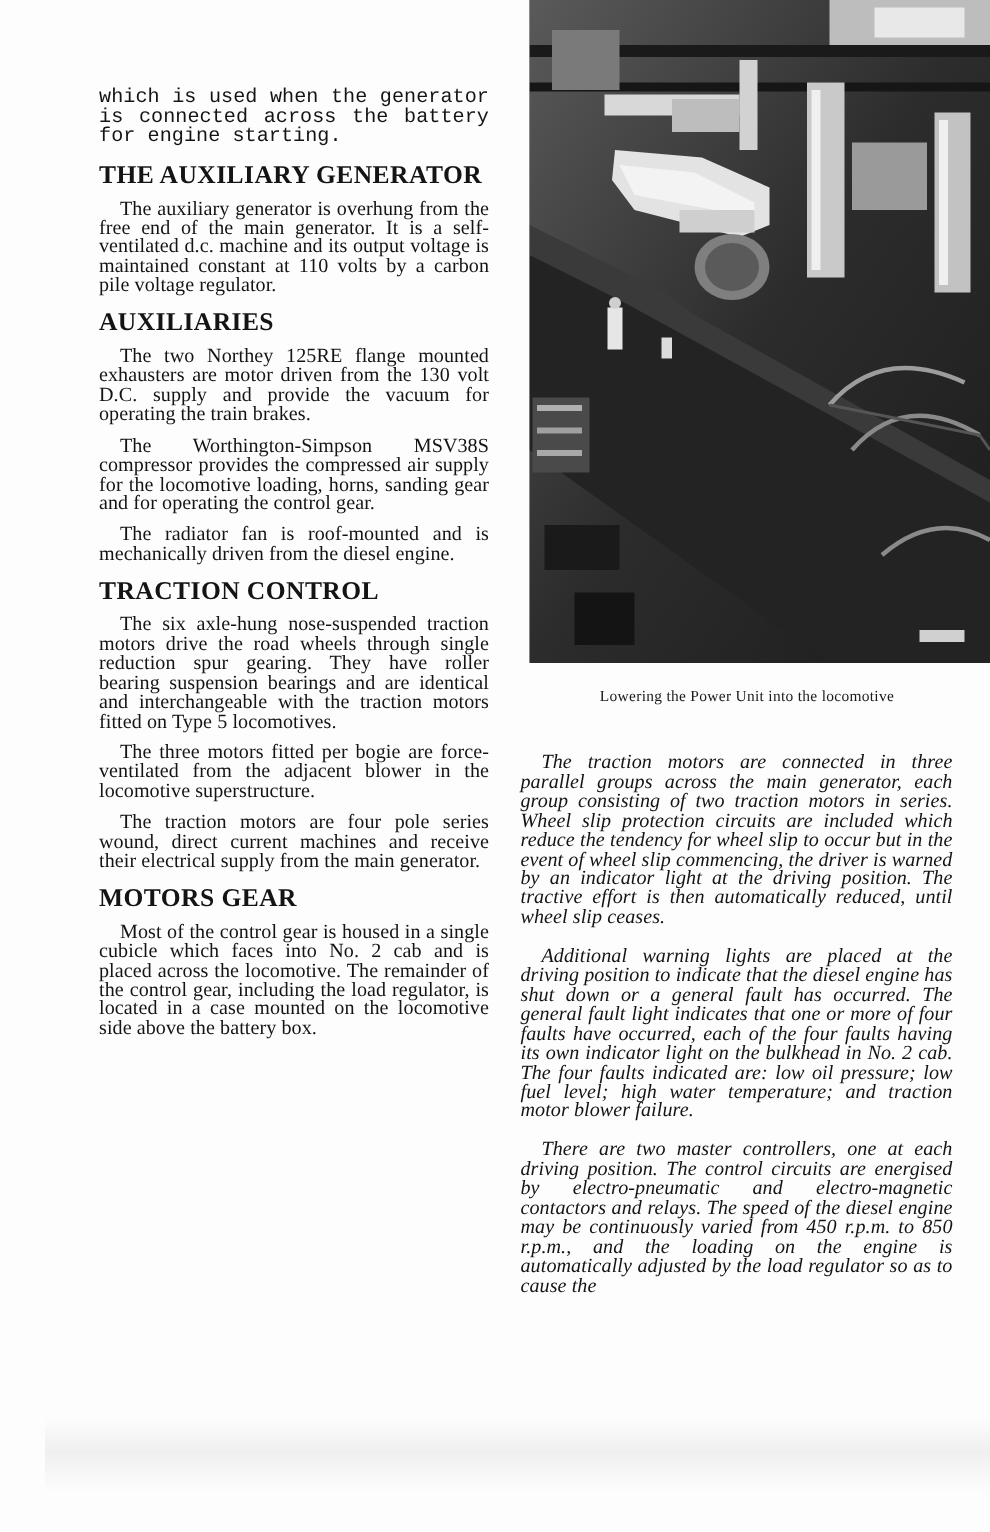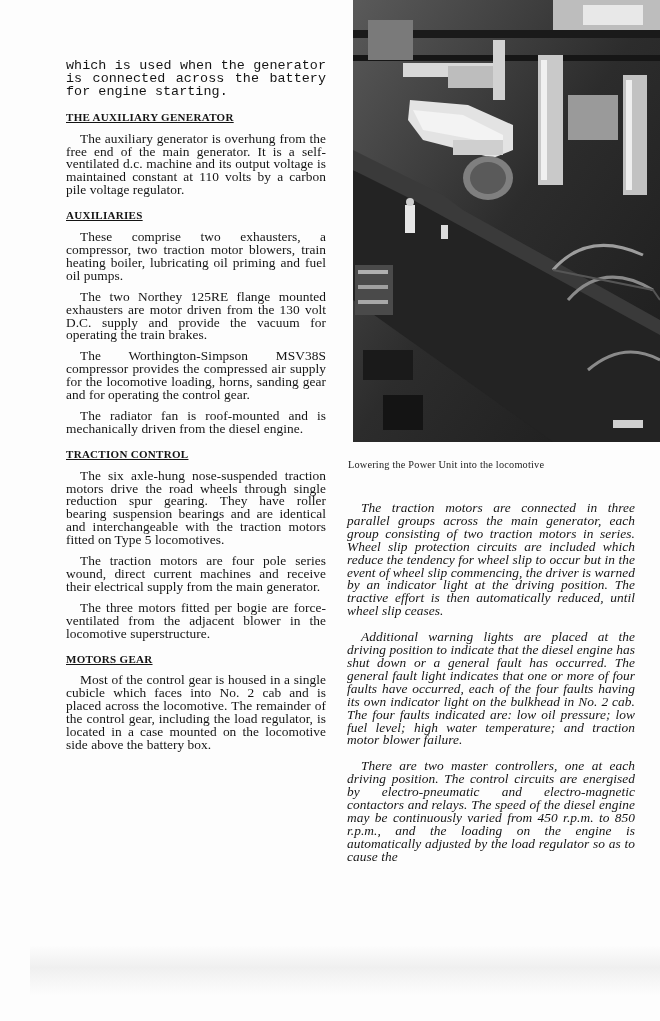--- a/index.html
+++ b/index.html
@@ -15,57 +15,55 @@
       line-height: 12.9px;
       text-align: justify;
       letter-spacing: 0.05px;
     }
     .col-left { left: 66px; top: 60px; width: 260px; }
     .col-right { left: 347px; top: 502px; width: 288px; }
     .col p { margin: 0 0 8px 0; text-indent: 14px; }
     .col p.cont { text-indent: 0; font-family: Liberation Mono, monospace; }
     .col h2 {
       margin: 12px 0 9px 0;
-      font-size: 11px; font-weight: bold; letter-spacing: 0.3px;
+      font-size: 17px; font-weight: bold; letter-spacing: 0.3px;
       text-indent: 0;
-      text-decoration: underline;
     }
     .col-right p { margin-bottom: 13px; font-style: italic; }
 
     .photo {
       position: absolute; left: 353px; top: 0; width: 307px; height: 442px;
       background: #2a2a2a; overflow: hidden;
     }
     .photo svg { display: block; }
     .caption {
       position: absolute; left: 348px; top: 459px; width: 300px;
-      font-size: 10.3px; letter-spacing: 0.2px; color: #1a1a1a;
+      font-size: 10.3px; letter-spacing: 0.2px; color: #1a1a1a; text-align: center;
     }
     .shadow {
       position: absolute; left: 30px; top: 945px; width: 630px; height: 50px;
       background: linear-gradient(#fdfdfd, #ececec 45%, #fdfdfd);
       opacity: 0.8;
     }
   </style>
 </head>
 <body>
 
 <div class="col col-left">
   <p class="cont">which is used when the generator is connected across the battery for engine starting.</p>
   <h2>THE AUXILIARY GENERATOR</h2>
   <p>The auxiliary generator is overhung from the free end of the main generator. It is a self-ventilated d.c. machine and its output voltage is maintained constant at 110 volts by a carbon pile voltage regulator.</p>
   <h2>AUXILIARIES</h2>
-  <p>These comprise two exhausters, a compressor, two traction motor blowers, train heating boiler, lubricating oil priming and fuel oil pumps.</p>
   <p>The two Northey 125RE flange mounted exhausters are motor driven from the 130 volt D.C. supply and provide the vacuum for operating the train brakes.</p>
   <p>The Worthington-Simpson MSV38S compressor provides the compressed air supply for the locomotive loading, horns, sanding gear and for operating the control gear.</p>
   <p>The radiator fan is roof-mounted and is mechanically driven from the diesel engine.</p>
   <h2>TRACTION CONTROL</h2>
   <p>The six axle-hung nose-suspended traction motors drive the road wheels through single reduction spur gearing. They have roller bearing suspension bearings and are identical and interchangeable with the traction motors fitted on Type 5 locomotives.</p>
+  <p>The three motors fitted per bogie are force-ventilated from the adjacent blower in the locomotive superstructure.</p>
   <p>The traction motors are four pole series wound, direct current machines and receive their electrical supply from the main generator.</p>
-  <p>The three motors fitted per bogie are force-ventilated from the adjacent blower in the locomotive superstructure.</p>
   <h2>MOTORS GEAR</h2>
   <p>Most of the control gear is housed in a single cubicle which faces into No. 2 cab and is placed across the locomotive. The remainder of the control gear, including the load regulator, is located in a case mounted on the locomotive side above the battery box.</p>
 </div>
 
 <div class="photo">
   <svg width="307" height="442" viewBox="0 0 307 442" xmlns="http://www.w3.org/2000/svg">
     <defs>
       <linearGradient id="bg" x1="0" y1="0" x2="1" y2="1">
         <stop offset="0" stop-color="#5a5a5a"></stop>
         <stop offset="0.5" stop-color="#2c2c2c"></stop>

